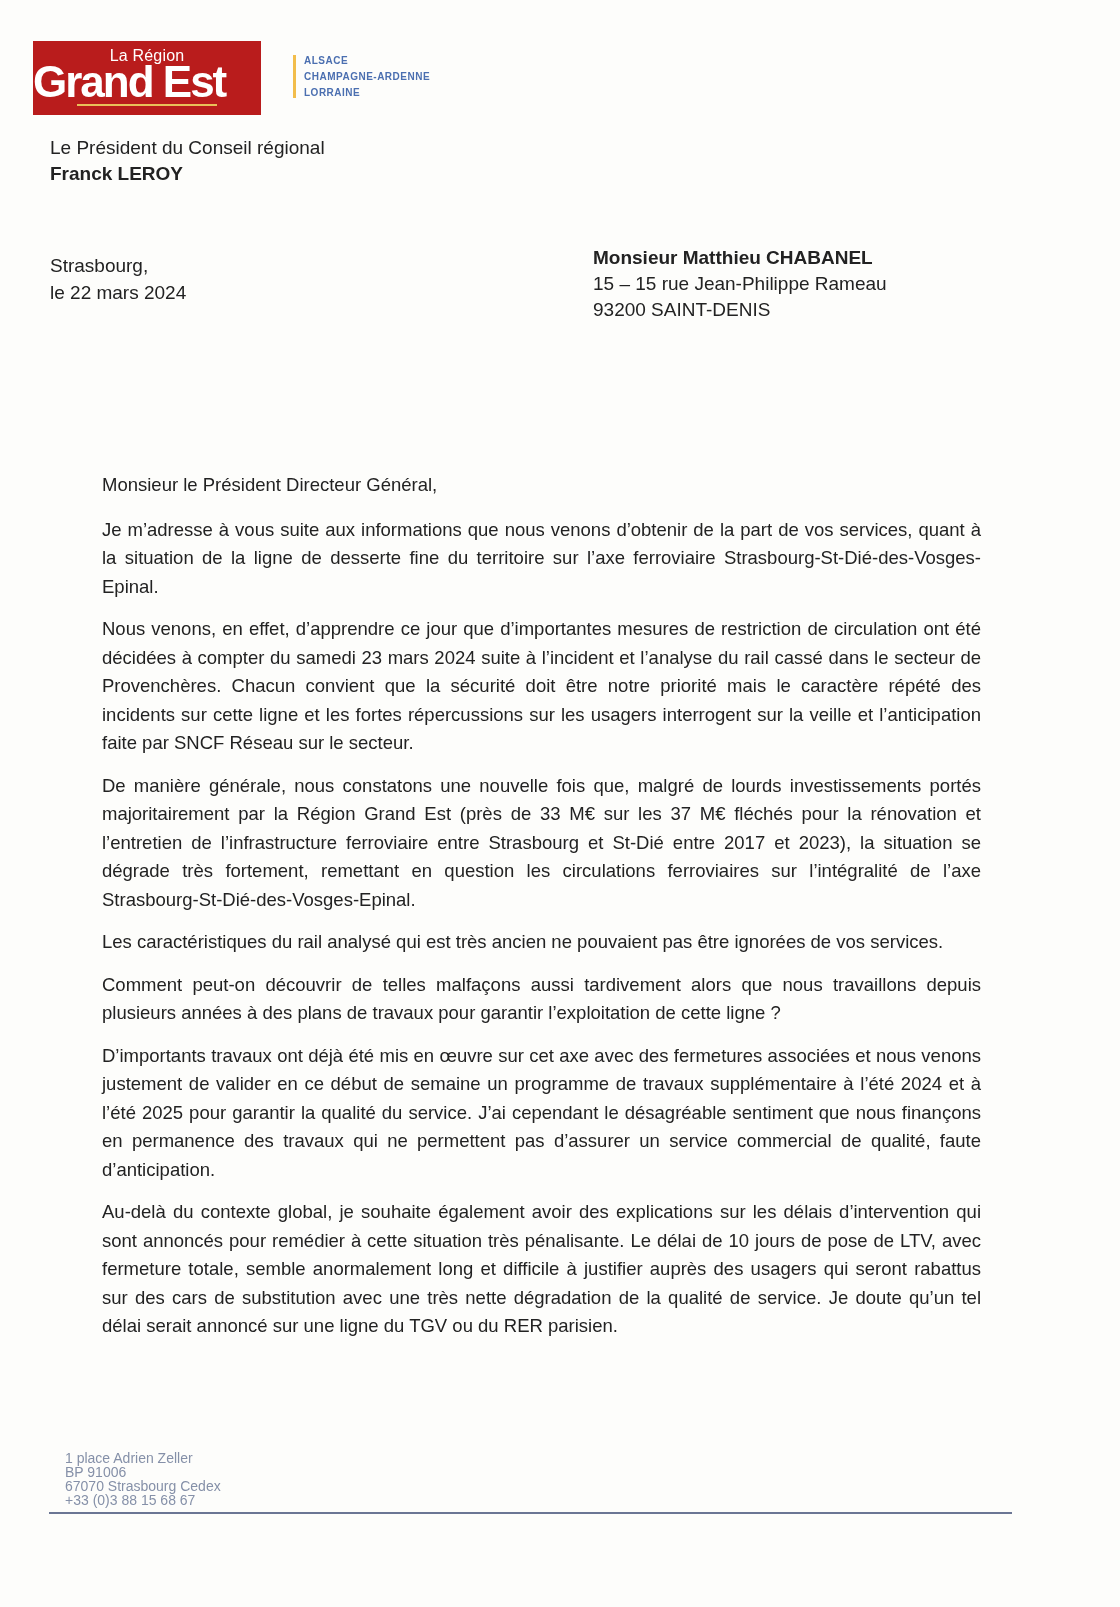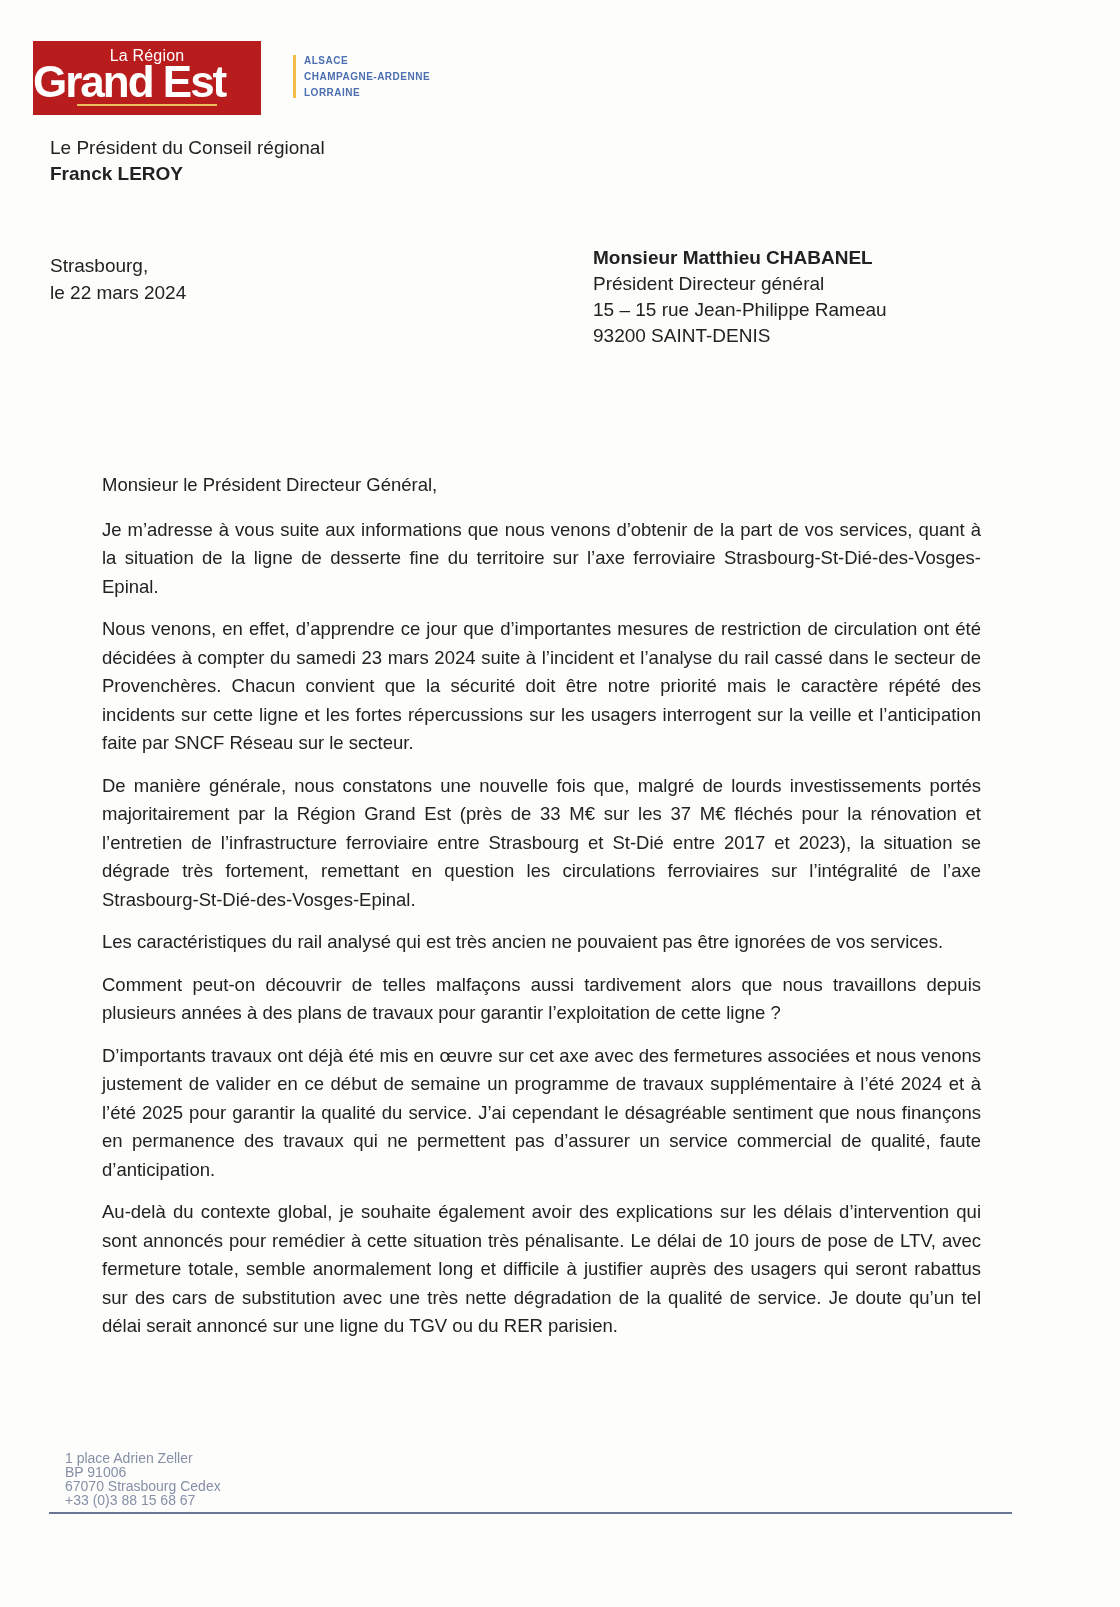--- a/index.html
+++ b/index.html
@@ -90,21 +90,20 @@
   <div class="name">Franck LEROY</div>
 </div>
 
 <div class="place-date">
   <div>Strasbourg,</div>
   <div>le 22 mars 2024</div>
 </div>
 
 <div class="recipient">
   <div class="rname">Monsieur Matthieu CHABANEL</div>
-  <div>Président Directeur général</div>
   <div>15 – 15 rue Jean-Philippe Rameau</div>
   <div>93200 SAINT-DENIS</div>
 </div>
 
 <div class="letter-body">
   <p class="salutation">Monsieur le Président Directeur Général,</p>
   <p>Je m’adresse à vous suite aux informations que nous venons d’obtenir de la part de vos services, quant à la situation de la ligne de desserte fine du territoire sur l’axe ferroviaire Strasbourg-St-Dié-des-Vosges-Epinal.</p>
   <p>Nous venons, en effet, d’apprendre ce jour que d’importantes mesures de restriction de circulation ont été décidées à compter du samedi 23 mars 2024 suite à l’incident et l’analyse du rail cassé dans le secteur de Provenchères. Chacun convient que la sécurité doit être notre priorité mais le caractère répété des incidents sur cette ligne et les fortes répercussions sur les usagers interrogent sur la veille et l’anticipation faite par SNCF Réseau sur le secteur.</p>
   <p>De manière générale, nous constatons une nouvelle fois que, malgré de lourds investissements portés majoritairement par la Région Grand Est (près de 33 M€ sur les 37 M€ fléchés pour la rénovation et l’entretien de l’infrastructure ferroviaire entre Strasbourg et St-Dié entre 2017 et 2023), la situation se dégrade très fortement, remettant en question les circulations ferroviaires sur l’intégralité de l’axe Strasbourg-St-Dié-des-Vosges-Epinal.</p>
   <p>Les caractéristiques du rail analysé qui est très ancien ne pouvaient pas être ignorées de vos services.</p>

